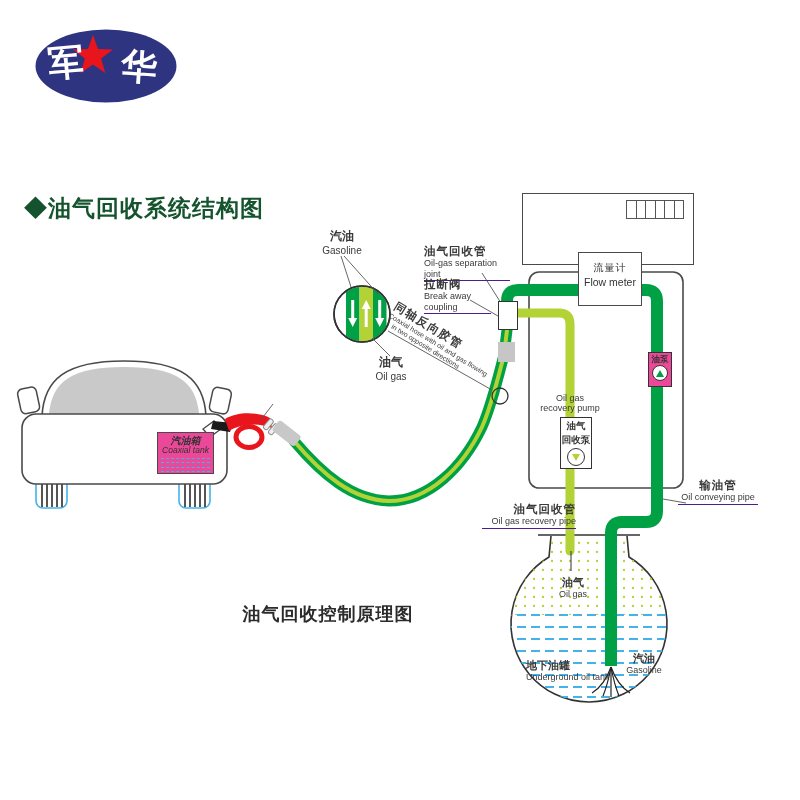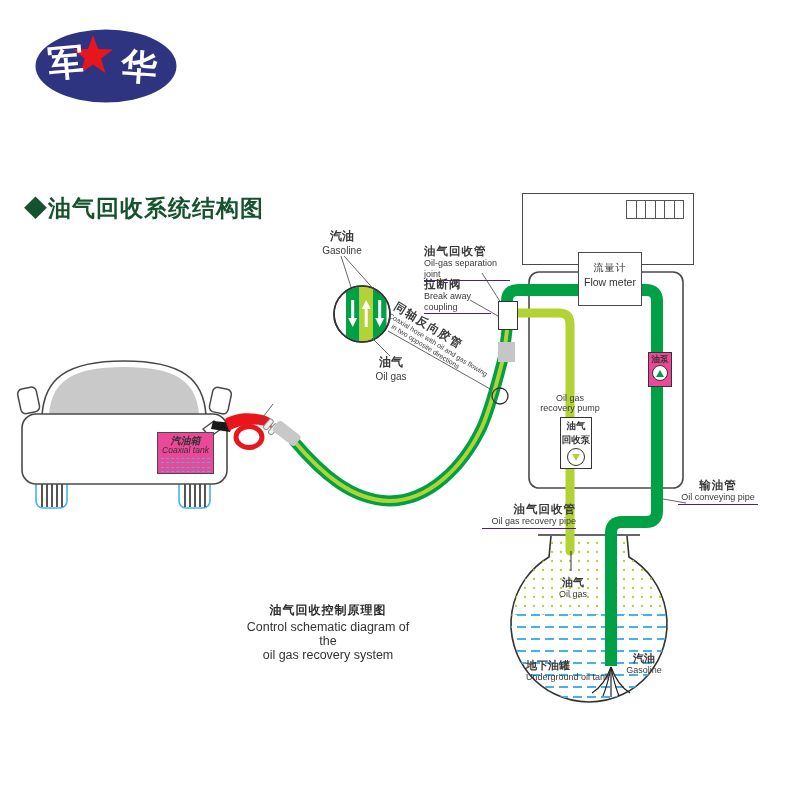--- a/index.html
+++ b/index.html
@@ -69,21 +69,21 @@
 
   
   .lbl-tank-gas{left:550px;top:576px;width:46px;text-align:center;}
   .lbl-underground{left:526px;top:659px;width:110px;}
   .lbl-tank-gasoline{left:619px;top:652px;width:50px;text-align:center;}
   .tk-zh{font-size:11px;font-weight:bold;line-height:13px;color:#3a3a3a;}
   .tk-en{font-size:9px;line-height:10px;color:#3a3a3a;}
 
   
   .bottom-title{left:238px;top:602px;width:180px;text-align:center;}
-  .bottom-title .bzh{font-size:12px;font-weight:bold;color:#2b2b2b;letter-spacing:1px;}
+  .bottom-title .bzh{font-size:18px;font-weight:bold;color:#2b2b2b;letter-spacing:1px;}
   .bottom-title .ben{font-size:12.5px;color:#333;line-height:14px;margin-top:1px;}
 </style>
 </head>
 <body>
 
 <div class="canvas">
 
   <svg class="layer" width="800" height="800" viewBox="0 0 800 800">
     <defs>
       <clipPath id="insetClip">
@@ -288,19 +288,15 @@
     <div class="tk-zh">地下油罐</div>
     <div class="tk-en">Underground oil tank</div>
   </div>
   <div class="abs lbl-tank-gasoline">
     <div class="tk-zh">汽油</div>
     <div class="tk-en">Gasoline</div>
   </div>
 
   <div class="abs bottom-title">
     <div class="bzh">油气回收控制原理图</div>
-    <div class="ben">
-      <div>Control schematic diagram of the</div>
-      <div>oil gas recovery system</div>
-    </div>
   </div>
 
 </div>
 
 </body></html>

